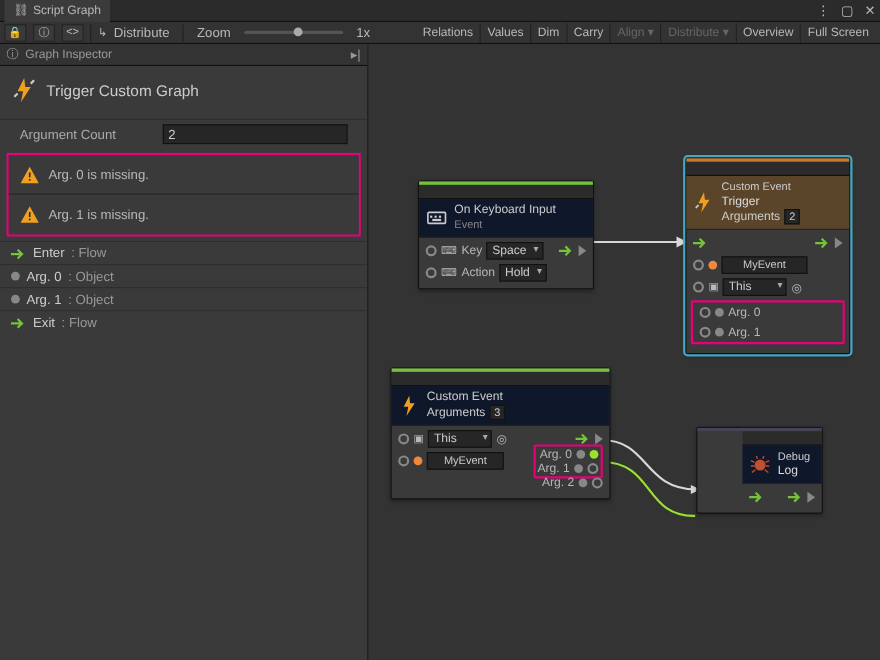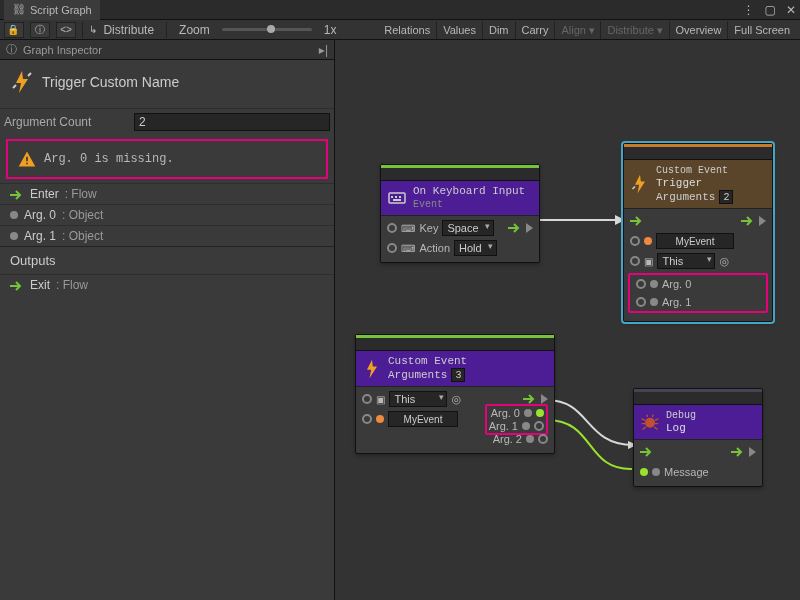--- a/index.html
+++ b/index.html
@@ -85,40 +85,39 @@
     display:flex; align-items:center; gap:8px;
     padding:10px 10px 14px 10px;
   }
   .flash-icon {
     width:24px; height:24px; position:relative;
   }
   .flash-icon svg { width:24px; height:24px; }
   .insp-title .title-text { font-size:14px; color:#ccc;}
   .field-row {
     display:flex; align-items:center;
-    padding:4px 4px;
+    padding:4px 18px;
     border-top:1px solid #2e2e2e;
     justify-content:center;
   }
   .field-row .label { flex:0 0 130px; color:#aaa;}
   .field-row input {
     flex:1; background:#262626; border:1px solid #111; color:#ccc;
     height:18px; padding:0 4px; font-size:12px;
   }
   .warnings {
     border:2px solid #e6007a;
     margin:4px 6px;
   }
   .warning-row {
     height:36px;
     display:flex; align-items:center; gap:8px;
     padding:0 10px;
     background:#3a3a3a;
     border-bottom:1px solid #222;
-    font-family:Liberation Mono, monospace;
   }
   .warning-row:last-child{border-bottom:none;}
   .warn-tri {
     width:18px; height:18px;
   }
   .warn-tri svg{width:18px;height:18px;}
   .section-head {
     padding:6px 10px;
     border-top:1px solid #222;
     color:#ccc;
@@ -170,25 +169,25 @@
   .node.lime .head .colbar{ background:#76c23a;}
   .node.orange .head .colbar{ background:#c87a2b;}
   .node.dbg .head .colbar{ background:#445;}
   .node .body {
     padding:2px 0 4px 0;
   }
   .node-title-block {
     display:flex; gap:6px; align-items:center;
     padding:4px 6px 4px 6px;
     border-bottom:1px solid #222;
-    background:#4c1d95;
+    background:#0f172a;
   }
   .node-title-block .ticon { width:20px; height:20px; }
   .node-title-block .ticon svg { width:20px; height:20px; }
-  .node-title-block .lines { line-height:13px;font-family:Liberation Mono, monospace;}
+  .node-title-block .lines { line-height:13px;}
   .node .row {
     display:flex; align-items:center;
     height:20px;
     padding:0 6px;
   }
   .node .row.between { justify-content:space-between;}
   .node .row .l { display:flex; align-items:center; gap:4px;}
   .node .row .r { display:flex; align-items:center; gap:4px;}
   .triangle-out {
     width:0;height:0;border-top:5px solid transparent;border-bottom:5px solid transparent;border-left:7px solid #888;
@@ -267,60 +266,69 @@
       <span class="close">▸|</span>
     </div>
 
     <div class="insp-title">
       <div class="flash-icon">
         <svg viewBox="0 0 24 24">
             <polygon points="12,1 6,13 11,13 9,23 18,9 13,9" fill="#f0a020"></polygon>
             <path d="M3 18 L6 15 M18 6 L21 3" stroke="#ccc" stroke-width="2"></path>
           </svg>
       </div>
-      <div class="title-text">Trigger Custom Name</div>
+      <div class="title-text">Trigger Custom Graph</div>
     </div>
 
     <div class="field-row">
       <div class="label">Argument Count</div>
       <input value="2" style="">
     </div>
 
     <div class="warnings">
       <div class="warning-row">
         <div class="warn-tri">
           <svg viewBox="0 0 24 24">
               <polygon points="12,2 23,22 1,22" fill="#f0a020"></polygon>
               <rect x="11" y="9" width="2" height="6" fill="#2a2a2a"></rect>
               <rect x="11" y="17" width="2" height="2" fill="#2a2a2a"></rect>
             </svg>
         </div>
         <span>Arg. 0 is missing.</span>
       </div>
+      <div class="warning-row">
+        <div class="warn-tri">
+          <svg viewBox="0 0 24 24">
+              <polygon points="12,2 23,22 1,22" fill="#f0a020"></polygon>
+              <rect x="11" y="9" width="2" height="6" fill="#2a2a2a"></rect>
+              <rect x="11" y="17" width="2" height="2" fill="#2a2a2a"></rect>
+            </svg>
+        </div>
+        <span>Arg. 1 is missing.</span>
+      </div>
     </div>
 
     <div class="port-row">
       <div class="arrow-green"><svg viewBox="0 0 14 10">
             <path d="M0 5 H9 M6 1 L10 5 L6 9" stroke="#76c23a" stroke-width="2" fill="none"></path>
           </svg></div>
       <span class="port-name">Enter</span>
       <span>: Flow</span>
     </div>
     <div class="port-row">
       <div class="dot-grey"></div>
       <span class="port-name">Arg. 0</span>
       <span>: Object</span>
     </div>
     <div class="port-row">
       <div class="dot-grey"></div>
       <span class="port-name">Arg. 1</span>
       <span>: Object</span>
     </div>
 
-    <div class="section-head">Outputs</div>
     <div class="port-row">
       <div class="arrow-green"><svg viewBox="0 0 14 10">
             <path d="M0 5 H9 M6 1 L10 5 L6 9" stroke="#76c23a" stroke-width="2" fill="none"></path>
           </svg></div>
       <span class="port-name">Exit</span>
       <span>: Flow</span>
     </div>
   </div>
 
   <div class="canvas">
@@ -515,21 +523,21 @@
           <div></div>
           <div class="r">
             <span>Arg. 2</span>
             <div class="dot-grey"></div>
             <div class="ring"></div>
           </div>
         </div>
       </div>
     </div>
 
-    <div class="node dbg" style="left:298px; top:348px; width:130px;">
+    <div class="node dbg" style="left:298px; top:348px; width:115px;padding-left:41px;">
       <div class="head">
           <div class="colbar"></div>
         </div>
       <div class="node-title-block">
         <div class="ticon">
           <svg viewBox="0 0 24 24">
               <circle cx="12" cy="13" r="6" fill="#c05030"></circle>
               <path d="M6 10 L2 8 M18 10 L22 8 M6 14 H2 M18 14 H22 M7 18 L3 21 M17 18 L21 21 M9 6 L8 3 M15 6 L16 3" stroke="#c05030" stroke-width="1.5"></path>
             </svg>
         </div>
@@ -545,24 +553,17 @@
                   <path d="M0 5 H9 M6 1 L10 5 L6 9" stroke="#76c23a" stroke-width="2" fill="none"></path>
                 </svg></div>
             </div>
           <div class="r">
             <div class="arrow-green"><svg viewBox="0 0 14 10">
                   <path d="M0 5 H9 M6 1 L10 5 L6 9" stroke="#76c23a" stroke-width="2" fill="none"></path>
                 </svg></div>
             <div class="triangle-out"></div>
           </div>
         </div>
-        <div class="row">
-          <div class="l">
-            <div class="dot-lime"></div>
-            <div class="dot-grey"></div>
-            <span>Message</span>
-          </div>
-        </div>
       </div>
     </div>
 
   </div>
 </div>
 
 </body></html>

